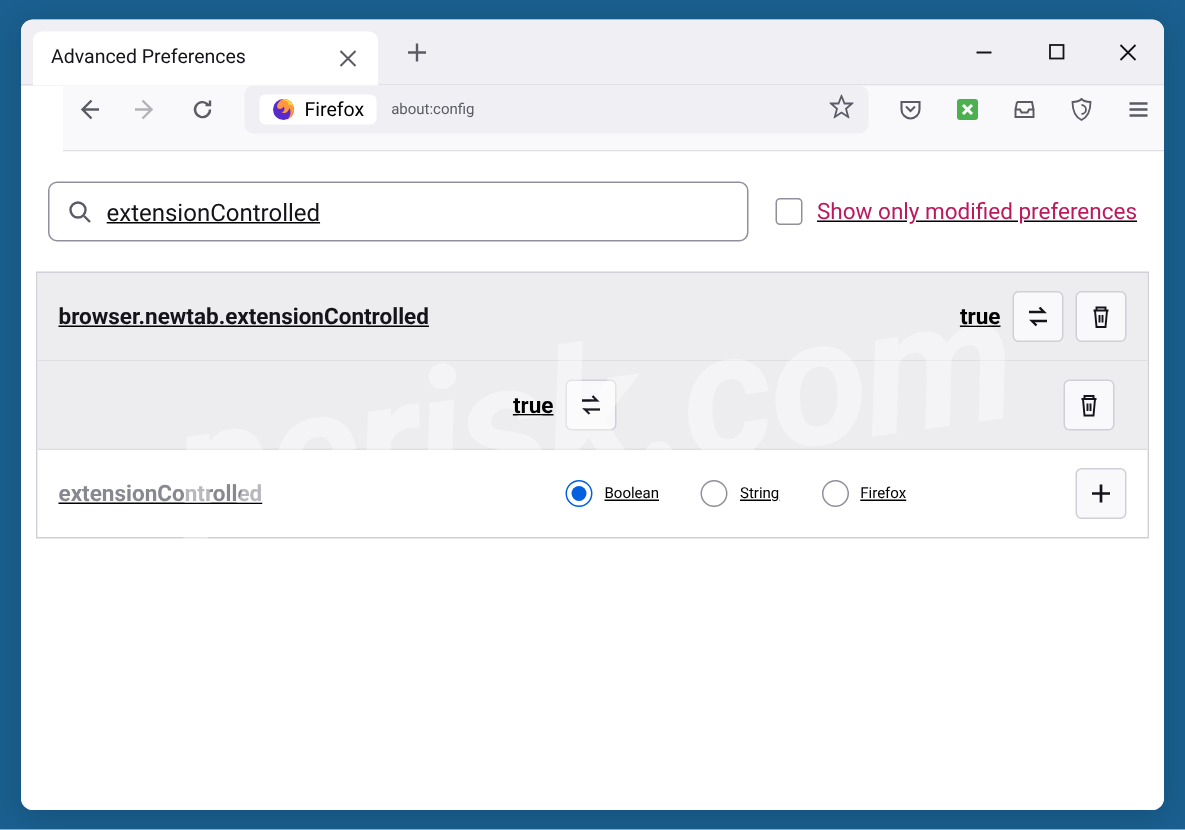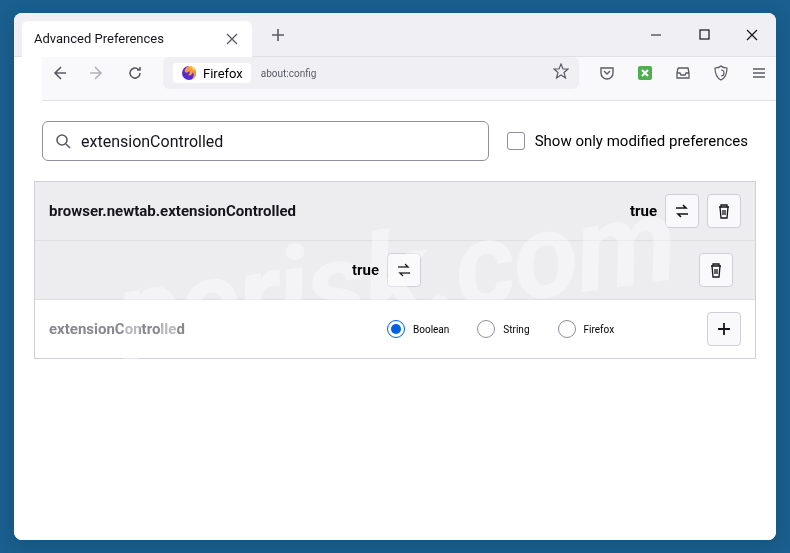--- a/index.html
+++ b/index.html
@@ -14,26 +14,26 @@
 .win-ctrl { width: 48px; height: 44px; display: flex; align-items: center; justify-content: center; cursor: pointer; color: #15141a; }
 .toolbar { height: 44px; background: #f9f9fb; display: flex; align-items: flex-start; padding: 0 1px; gap: 6px; border-bottom: 1px solid #e0e0e6; margin-left: 28px; }
 .nav-btn { width: 32px; height: 32px; display: flex; align-items: center; justify-content: center; cursor: pointer; color: #5b5b66; border-radius: 4px; }
 .nav-btn.disabled { opacity: 0.45; cursor: default; }
 .urlbar { flex: 1; height: 32px; background: #f0f0f4; border-radius: 6px; display: flex; align-items: center; padding: 0 10px; gap: 10px; margin: 0 6px; }
 .urlbar-identity { display: flex; align-items: center; gap: 6px; background: #fff; padding: 2px 8px; border-radius: 4px; font-size: 13px; }
 .fx-ico { width: 16px; height: 16px; }
 .urltext { font-size: 10px; color: #5b5b66; }
 .urlbar-star { margin-left: auto; color: #5b5b66; }
 .toolbar-icon { width: 32px; height: 32px; display: flex; align-items: center; justify-content: center; color: #5b5b66; cursor: pointer; }
-.content { flex: 1; background: #fff; padding: 20px 20px; }
+.content { flex: 1; background: #fff; padding: 20px 10px; text-decoration: underline; }
 .search-row { display: flex; align-items: center; gap: 18px; margin-bottom: 20px; padding: 0 8px; }
 .search-box { flex: 1; height: 40px; border: 1px solid #8f8f9d; border-radius: 6px; display: flex; align-items: center; padding: 0 12px; gap: 10px; }
 .search-box svg { color: #5b5b66; flex-shrink: 0; }
 .search-input { border: none; outline: none; font-size: 16px; flex: 1; color: #15141a; }
-.checkbox-wrap { display: flex; align-items: center; gap: 10px; font-size: 15px; color: #000000; cursor: pointer; }
+.checkbox-wrap { display: flex; align-items: center; gap: 10px; font-size: 15px; color: #be185d; cursor: pointer; }
 .cb { width: 18px; height: 18px; border: 1px solid #8f8f9d; border-radius: 3px; display: inline-block; }
 .pref-list { border: 1px solid #cfcfd8; border-radius: 0; overflow: hidden; }
 .pref-row { display: grid; grid-template-columns: 330px 1fr auto auto; align-items: center; padding: 12px 14px; gap: 8px; min-height: 50px; }
 .pref-row.modified { background: #ededf0; border-bottom: 1px solid rgba(0,0,0,0.06); }
 .pref-row.modified:last-of-type { }
 .pref-name { font-size: 15px; color: #15141a; word-break: break-word; }
 .pref-row.modified .pref-name { font-weight: 700; }
 .pref-value { font-size: 15px; font-weight: 700; text-align: right; }
 .pref-new .pref-name { font-weight: 700; color: #888891; }
 .icon-btn { width: 34px; height: 34px; display: flex; align-items: center; justify-content: center; border: 1px solid #cfcfd8; border-radius: 4px; background: #f9f9fb; cursor: pointer; color: #15141a; }

